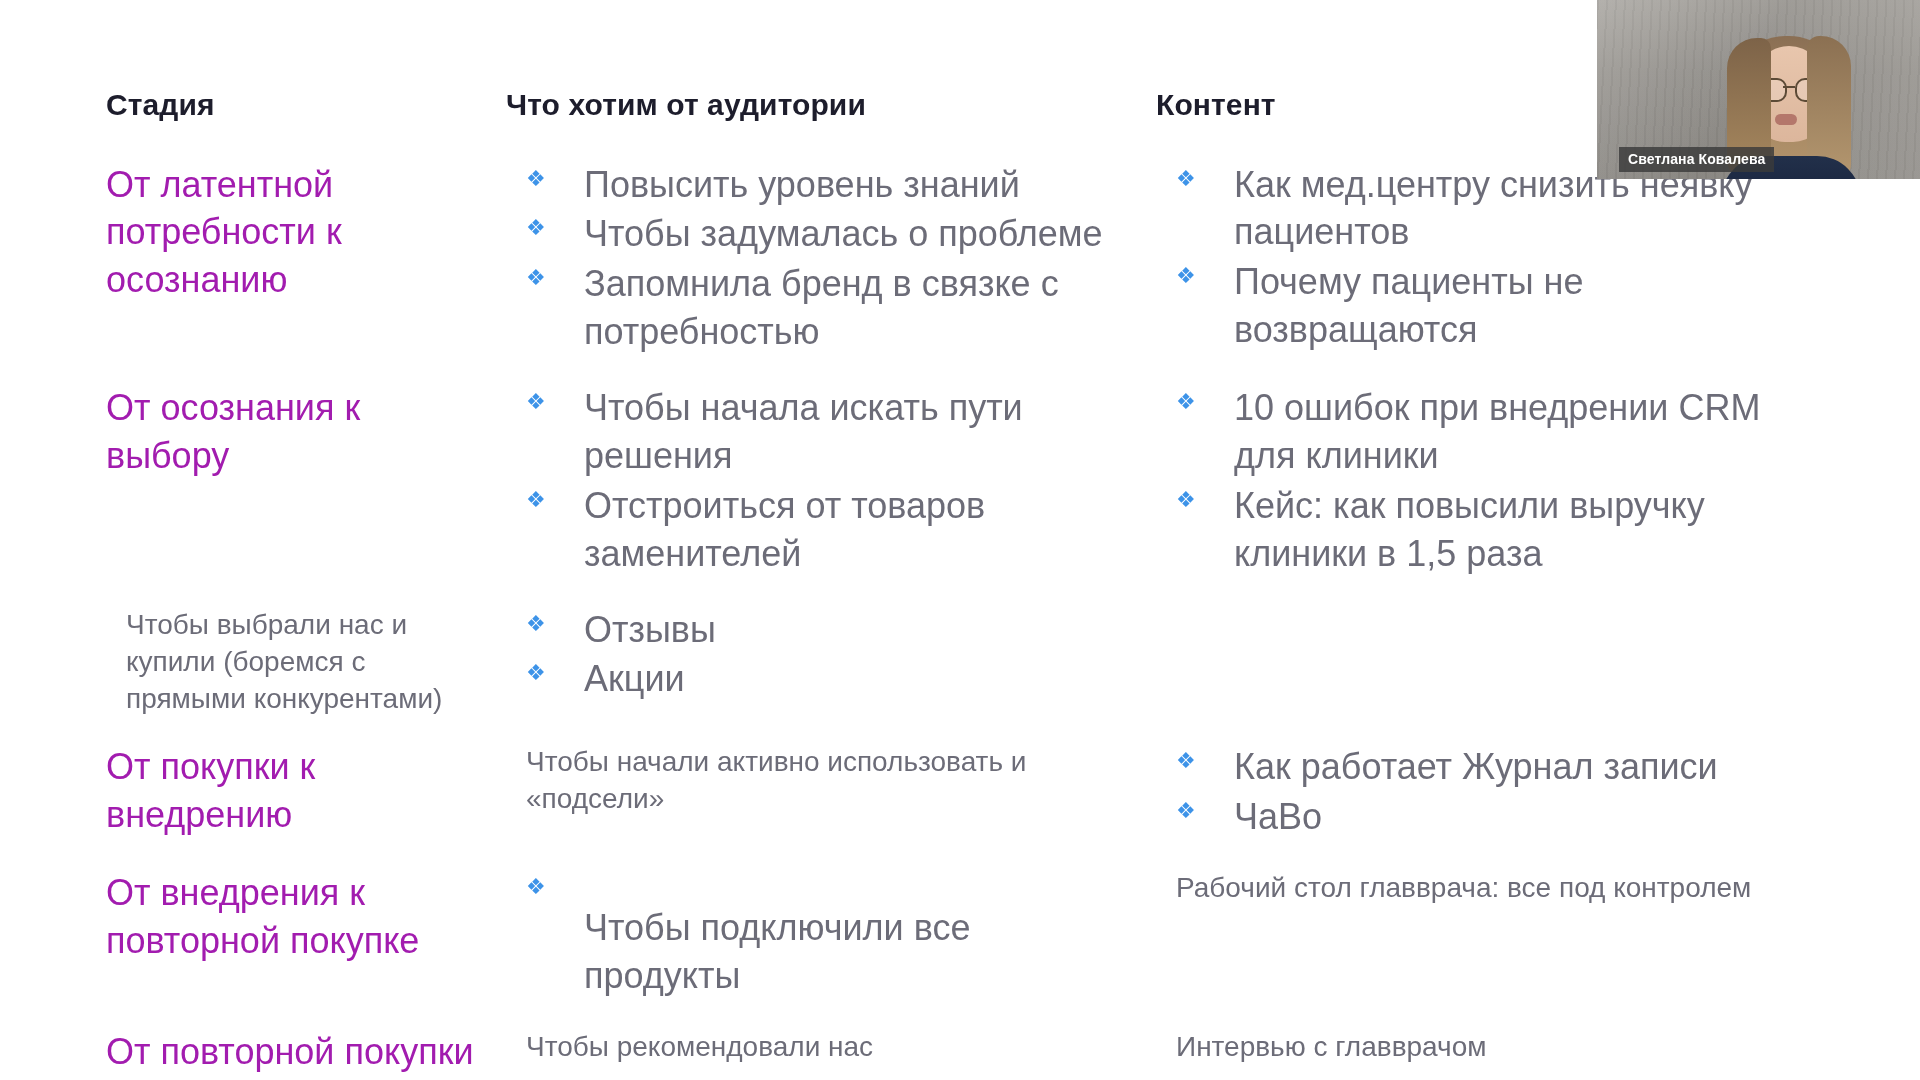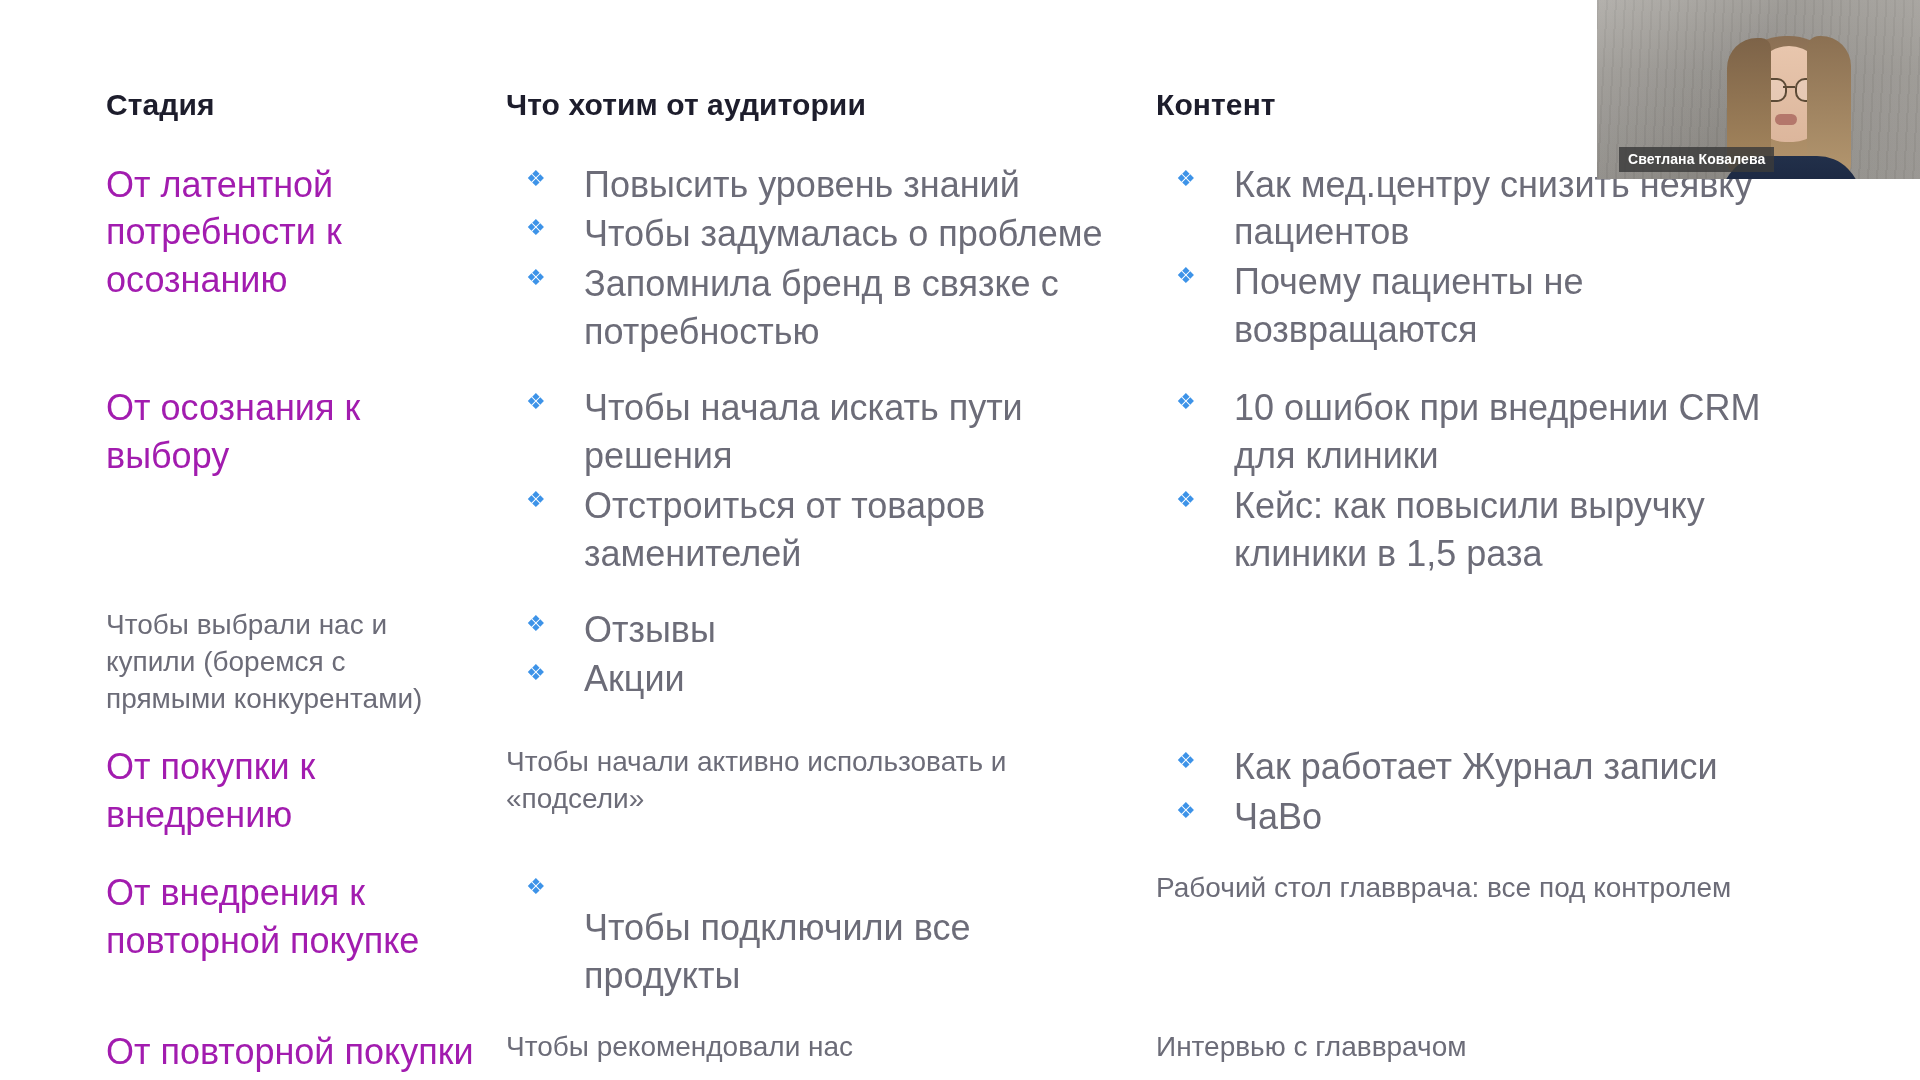--- a/index.html
+++ b/index.html
@@ -67,20 +67,21 @@
 
   
   .cell {
     font-size: 28px;
     line-height: 1.33;
     color: #6c6c78;
   }
 
   .cell-plain {
     padding-right: 36px;
+    margin-left: 20px;
   }
 
   
   ul.bullets {
     list-style: none;
     margin: 0;
     padding: 0;
   }
   ul.bullets li {
     display: grid;

